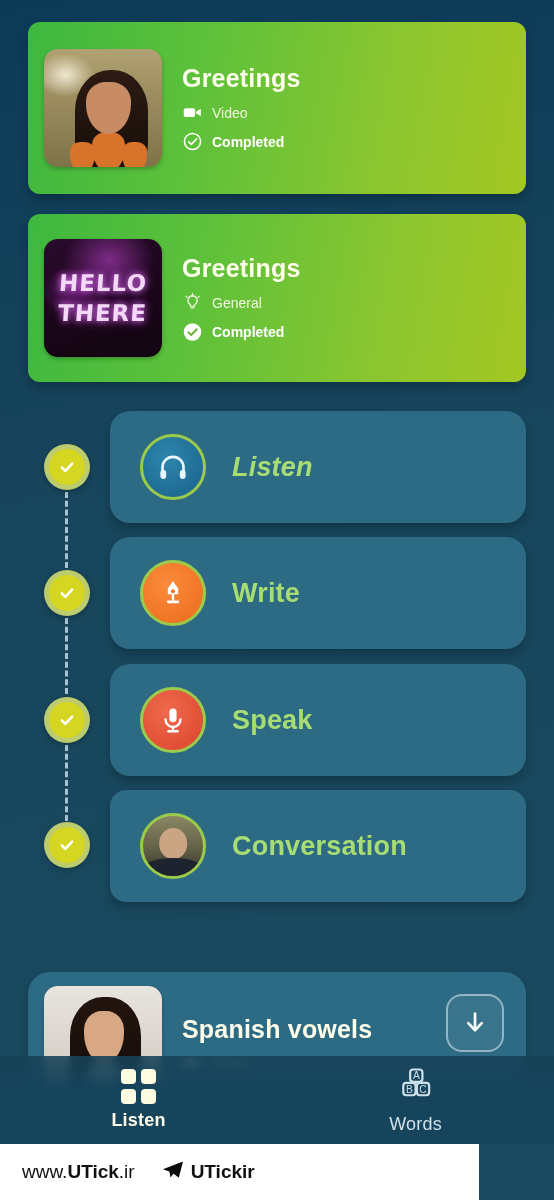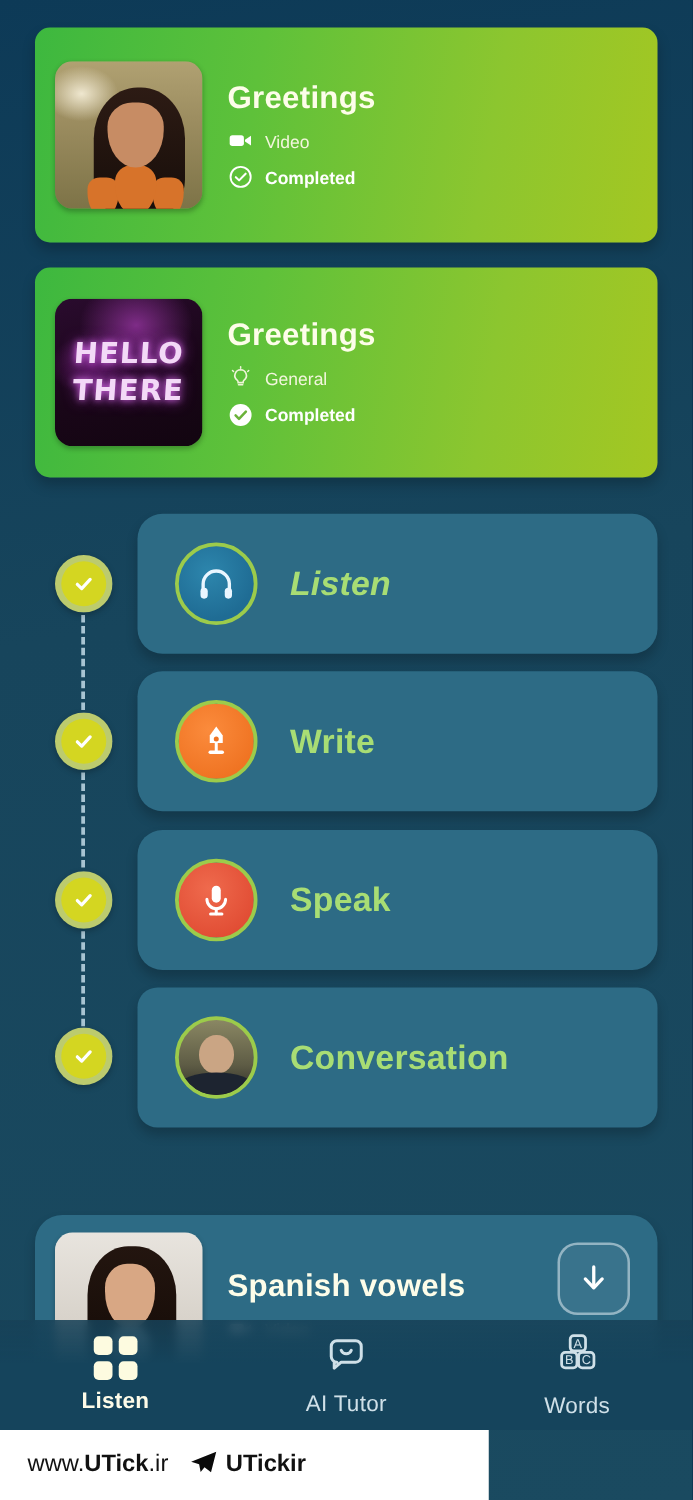--- a/index.html
+++ b/index.html
@@ -241,24 +241,24 @@
   .nav-label { font-size:18px; color:#cfe0e8; font-weight:400; letter-spacing:.2px; }
   .nav-item.active .nav-label { color:#fdfbe8; font-weight:700; }
 
   .grid-icon { display:grid; grid-template-columns:repeat(2,15px); gap:5px; }
   .grid-icon i { width:15px; height:15px; border-radius:4px; background:#fdfbe0; display:block; }
 
   
   .footer {
     position:absolute;
     left:0; bottom:0;
-    width:391px; height:56px;
+    width:479px; height:56px;
     background:#ffffff;
     display:flex; align-items:center;
-    gap:16px;
+    gap:26px;
     padding-left:22px;
   }
   .foot-item { display:flex; align-items:center; gap:6px; }
   .foot-text { font-size:19px; color:#111; font-weight:400; }
   .foot-text b { font-weight:700; }
 </style>
 </head>
 <body>
 
 <div id="app">
@@ -413,29 +413,20 @@
     <div class="nav-item active">
       <span class="grid-icon">
         <i></i>
           <i></i>
           <i></i>
           <i></i>
       </span>
       <span class="nav-label">Listen</span>
     </div>
 
-    <div class="nav-item">
-      <span>
-        <svg width="36" height="36" viewBox="0 0 24 24">
-          <path d="M4 7.4a3 3 0 0 1 3-3h10a3 3 0 0 1 3 3v5.4a3 3 0 0 1-3 3H9.3L5.6 19v-3.2H7a3 3 0 0 1-3-3Z" fill="none" stroke="#cfe0e8" stroke-width="1.6" stroke-linejoin="round"></path>
-          <path d="M9.3 9.5a2.9 2.9 0 0 0 5.4 0" fill="none" stroke="#cfe0e8" stroke-width="1.6" stroke-linecap="round"></path>
-        </svg>
-      </span>
-      <span class="nav-label">AI Tutor</span>
-    </div>
 
     <div class="nav-item">
       <span>
         <svg width="38" height="38" viewBox="0 0 26 26">
           <rect x="9" y="2.4" width="8.4" height="8.4" rx="2" fill="none" stroke="#cfe0e8" stroke-width="1.5"></rect>
           <text x="13.2" y="9" font-size="7" font-family="Liberation Sans, sans-serif" fill="#cfe0e8" text-anchor="middle">A</text>
           <rect x="4.3" y="11.6" width="8.4" height="8.4" rx="2" fill="none" stroke="#cfe0e8" stroke-width="1.5"></rect>
           <text x="8.5" y="18.2" font-size="7" font-family="Liberation Sans, sans-serif" fill="#cfe0e8" text-anchor="middle">B</text>
           <rect x="13.6" y="11.6" width="8.4" height="8.4" rx="2" fill="none" stroke="#cfe0e8" stroke-width="1.5"></rect>
           <text x="17.8" y="18.2" font-size="7" font-family="Liberation Sans, sans-serif" fill="#cfe0e8" text-anchor="middle">C</text>

